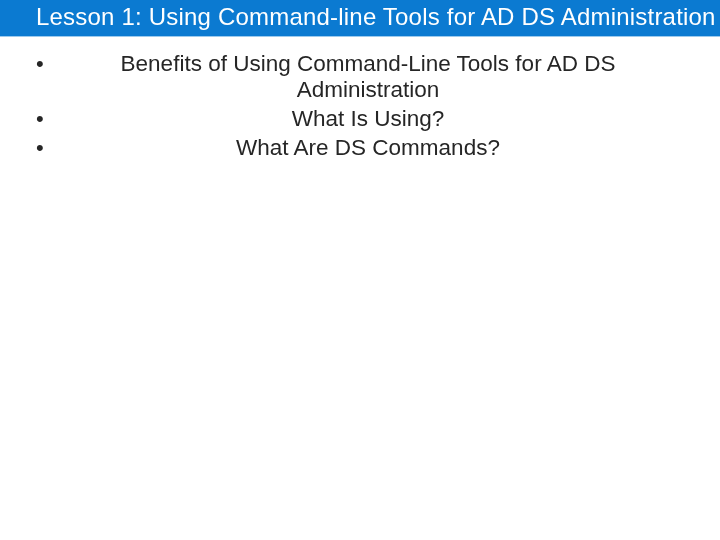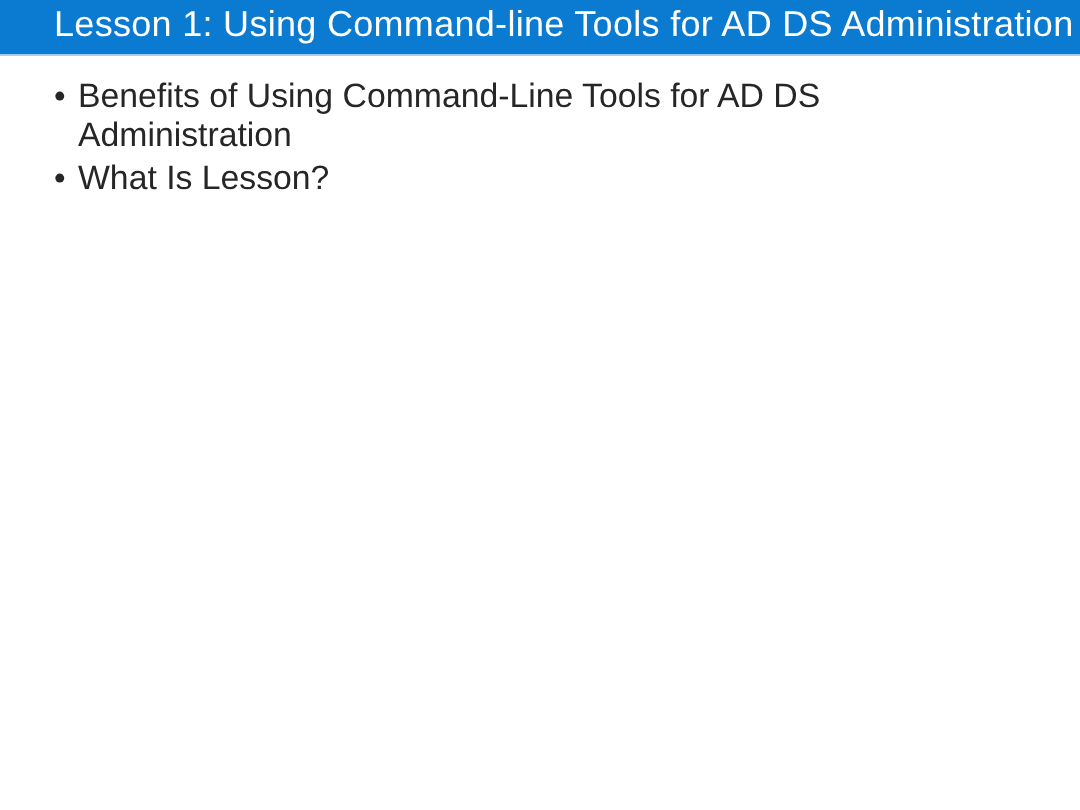--- a/index.html
+++ b/index.html
@@ -10,20 +10,21 @@
     color: #fff;
     padding: 4px 0 6px 36px;
     font-weight: 300;
     font-size: 24px;
     line-height: 1.08;
     letter-spacing: 0.2px;
     border-bottom: 1px solid rgba(255,255,255,0.6);
   }
   .body {
     padding: 14px 36px 0 36px;
+    text-align: center;
   }
   .bullets { list-style: none; }
   .bullets li {
     position: relative;
     padding-left: 16px;
     font-size: 22.5px;
     line-height: 1.18;
     font-weight: 400;
     color: #262626;
     margin-bottom: 2px;
@@ -39,16 +40,17 @@
   }
 </style>
 </head>
 <body>
 
 <div class="slide">
   <div class="title-bar">Lesson 1: Using Command-line Tools for AD DS Administration</div>
   <div class="body">
     <ul class="bullets">
       <li>Benefits of Using Command-Line Tools for AD DS Administration</li>
-      <li>What Is Lesson?</li>
+      <li>What Is Using?</li>
+      <li>What Are DS Commands?</li>
     </ul>
   </div>
 </div>
 
 </body></html>

